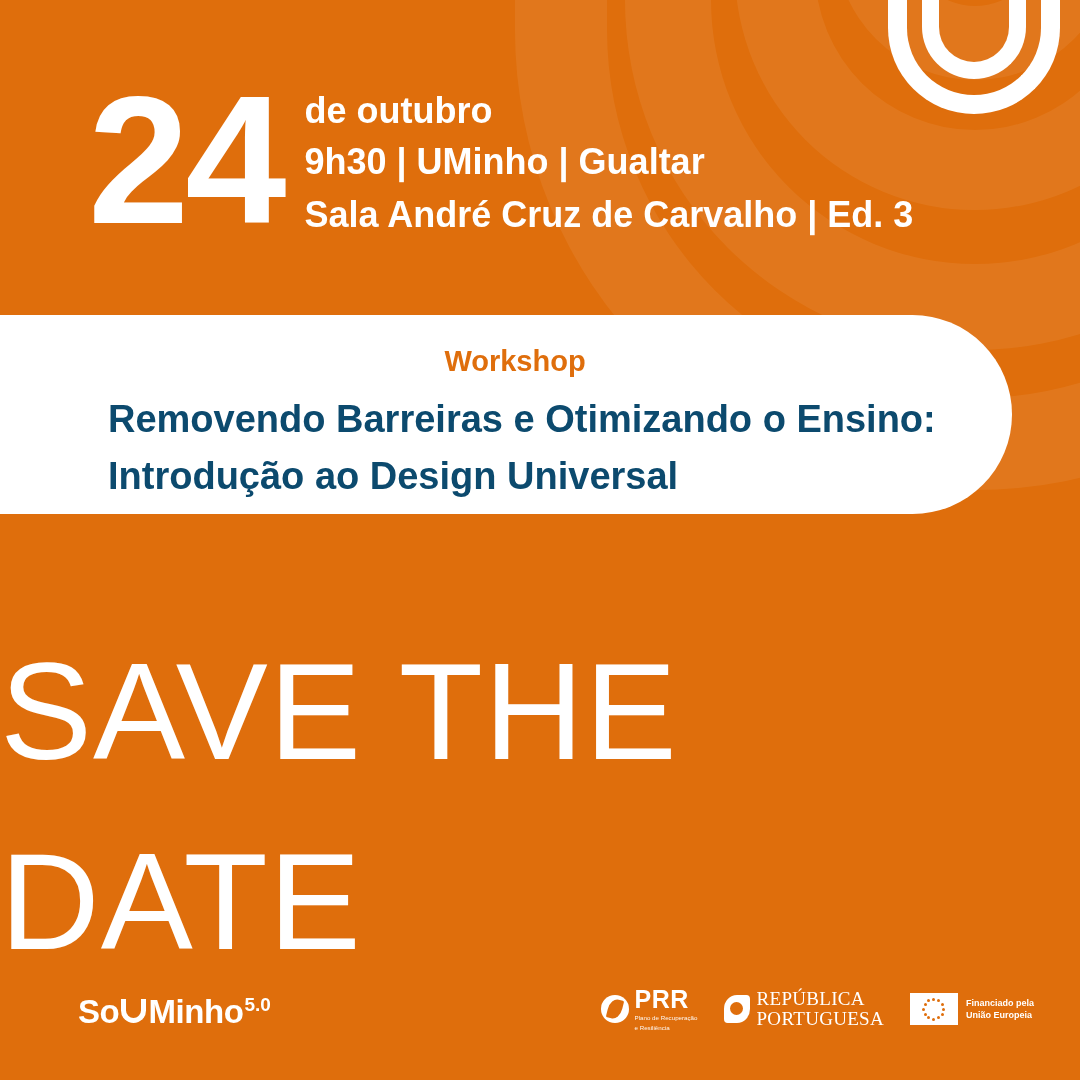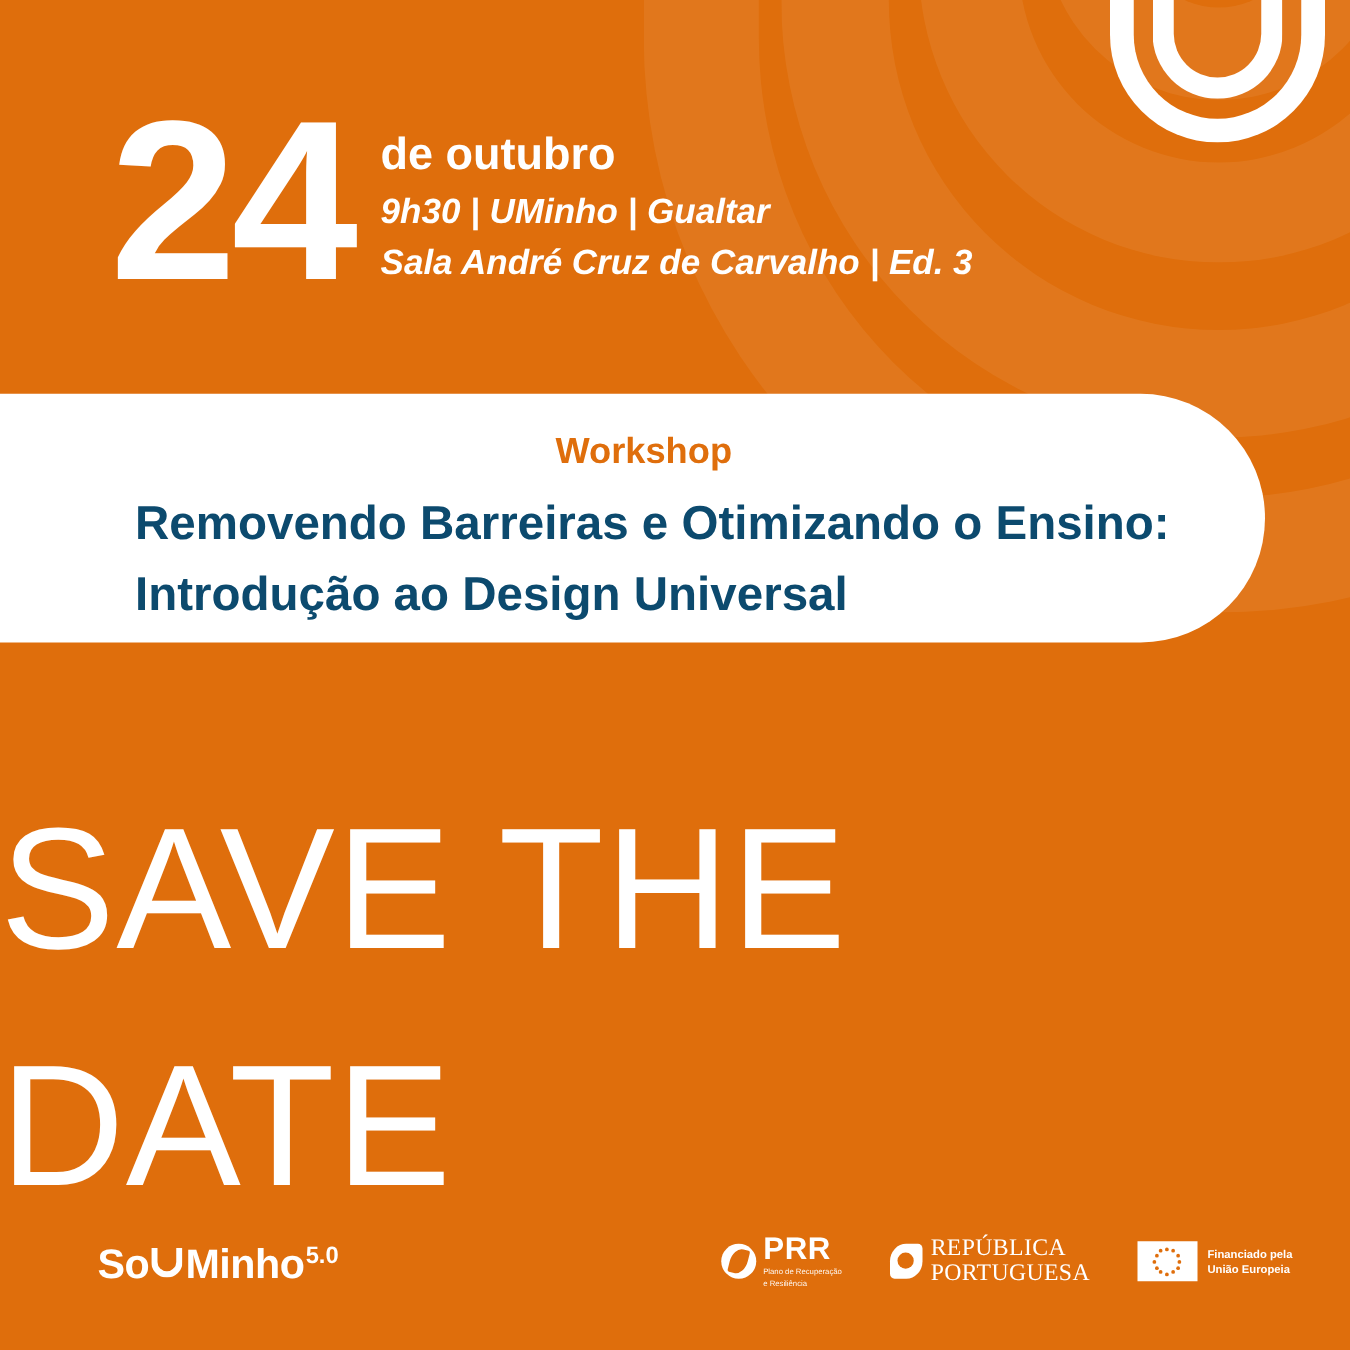--- a/index.html
+++ b/index.html
@@ -73,35 +73,34 @@
   .day {
     color: #ffffff;
     font-size: 182px;
     font-weight: 700;
     line-height: 0.86;
     letter-spacing: -4px;
     margin-top: 4px;
   }
   .header-lines {
     margin-left: 22px;
-    margin-top: 20px;
+    margin-top: 8px;
     color: #ffffff;
   }
   .month {
     font-size: 36px;
     font-weight: 700;
     line-height: 1.38;
     white-space: nowrap;
   }
   .meta-line {
-    font-size: 28px;
+    font-size: 36px;
     font-weight: 700;
     line-height: 1.47;
     white-space: nowrap;
-    font-style: italic;
   }
 
   
   .card {
     position: absolute;
     left: 0;
     top: 315px;
     width: 1012px;
     height: 199px;
     background: #ffffff;
@@ -185,21 +184,21 @@
     top: -12px;
   }
 
   
   .funders {
     position: absolute;
     right: 46px;
     bottom: 48px;
     display: flex;
     align-items: center;
-    gap: 38px;
+    gap: 26px;
   }
   .funder { display: flex; align-items: center; color: #ffffff; }
 
   
   .prr-mark {
     width: 28px; height: 28px;
     border-radius: 50%;
     background: #ffffff;
     position: relative;
     overflow: hidden;

